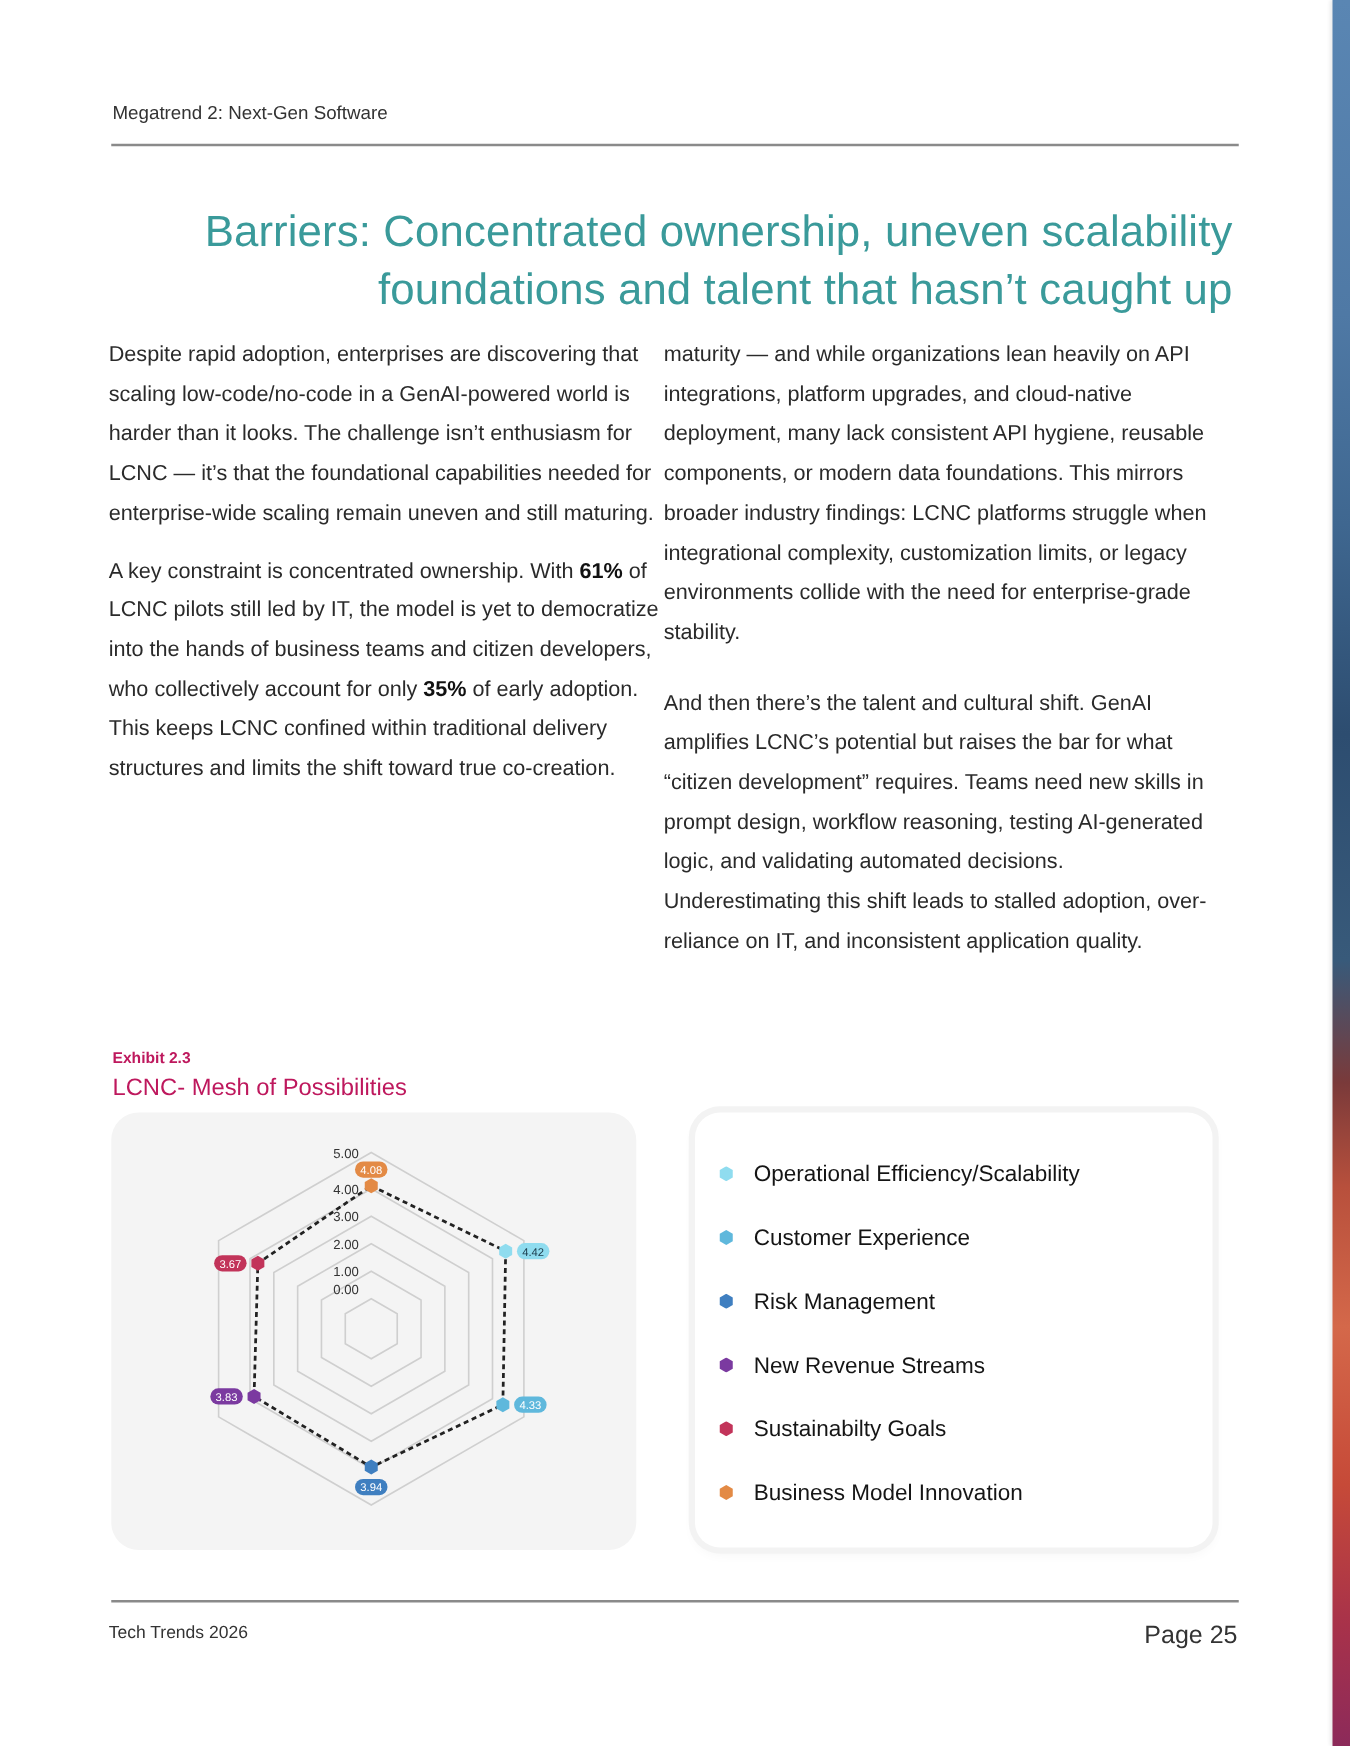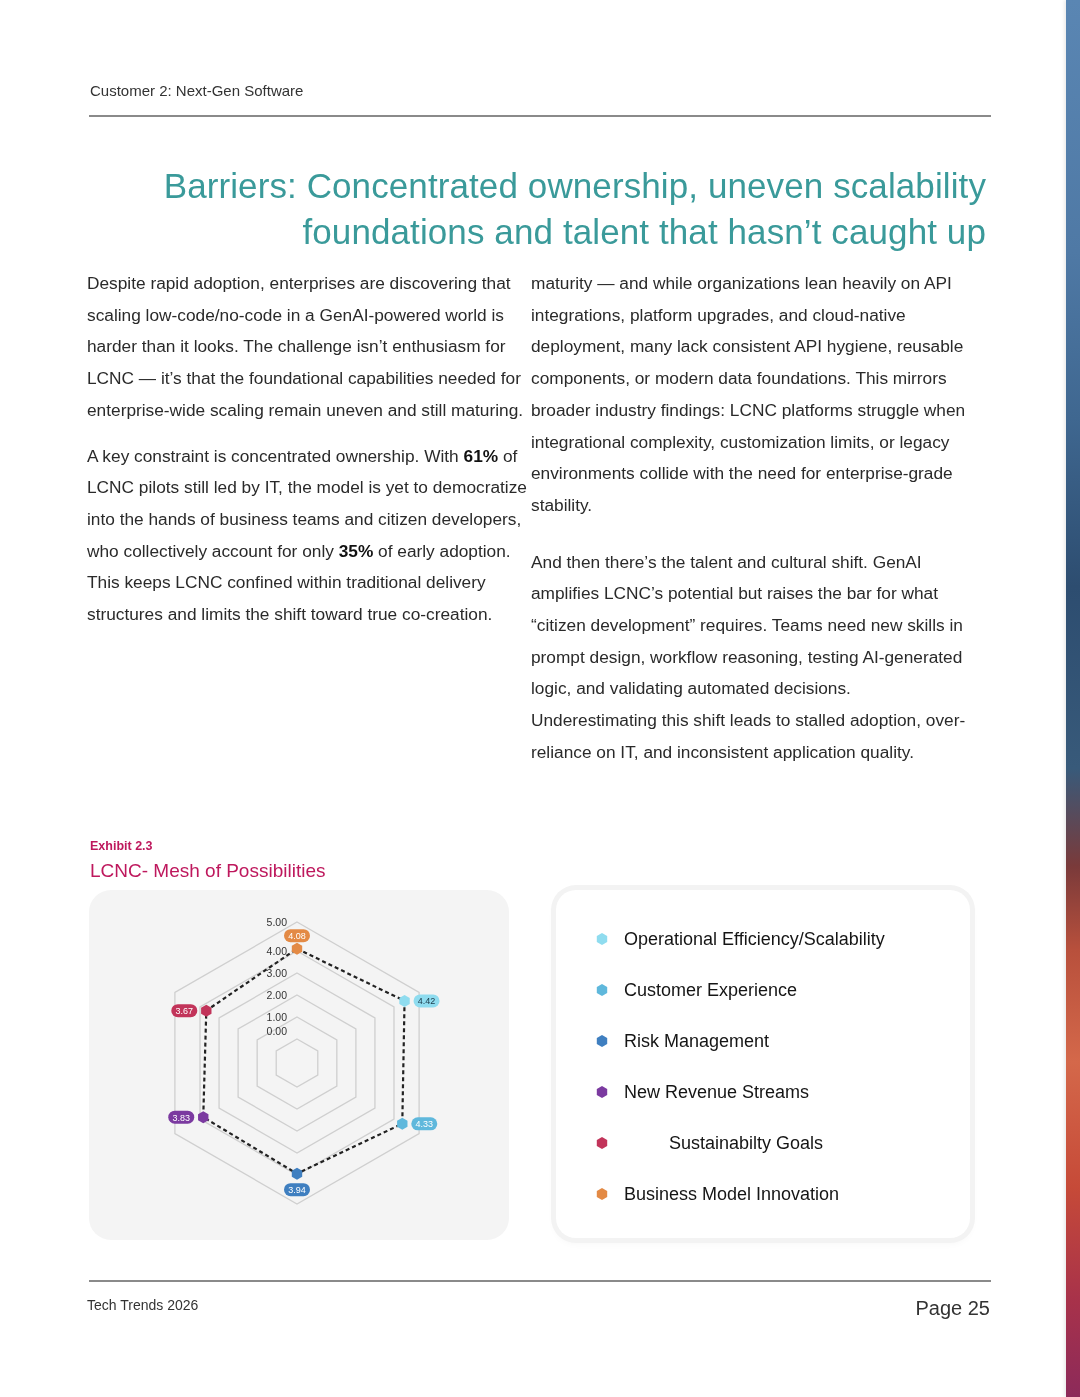--- a/index.html
+++ b/index.html
@@ -41,33 +41,33 @@
     position:absolute; left:89px; top:890px; width:420px; height:350px;
     background:#f4f4f4; border-radius:22px;
   }
   .chart-card svg { position:absolute; left:0; top:0; }
 
   .legend-card {
     position:absolute; left:556px; top:890px; width:414px; height:348px;
     background:#ffffff; border-radius:20px;
     box-shadow:0 0 0 5px #f3f3f3, 0 4px 10px rgba(0,0,0,0.05);
   }
-  .legend-item { position:absolute; left:40px; height:24px; display:flex; align-items:center;text-align:right; }
+  .legend-item { position:absolute; left:19px; height:24px; display:flex; align-items:center;text-align:right; }
   .legend-marker { width:12px; height:12px; margin-right:16px; }
   .legend-text { font-size:18px; color:#151515; }
 
   .footer-left { position:absolute; left:87px; top:1297px; font-size:14px; color:#333; }
   .footer-right { position:absolute; right:90px; top:1297px; font-size:20px; color:#333; }
 </style>
 </head>
 <body>
 
 <div class="side-strip"></div>
 
-<div class="running-head">Customer 2: Next-Gen Software</div>
+<div class="running-head">Megatrend 2: Next-Gen Software</div>
 <div class="rule top"></div>
 
 <h1 class="title">Barriers: Concentrated ownership, uneven scalability foundations and talent that hasn’t caught up</h1>
 
 <div class="col left">
   <p>Despite rapid adoption, enterprises are discovering that scaling low-code/no-code in a GenAI-powered world is harder than it looks. The challenge isn’t enthusiasm for LCNC — it’s that the foundational capabilities needed for enterprise-wide scaling remain uneven and still maturing.</p>
   <div class="gap1"></div>
   <p><span>A key constraint is concentrated ownership. With </span><b>61%</b><span> of LCNC pilots still led by IT,  the model is yet to democratize into the hands of business teams and citizen developers, who collectively account for only </span><b>35%</b><span> of early adoption. This keeps LCNC confined within traditional delivery structures and limits the shift toward true co-creation.</span></p>
   <div class="gap2"></div>
 </div>
@@ -135,21 +135,21 @@
         <polygon points="6,0 11.2,3 11.2,9 6,12 0.8,9 0.8,3" fill="#3f7fc0"></polygon>
       </svg>
       <span class="legend-text">Risk Management</span>
     </div>
     <div class="legend-item" style="top: 190px;">
       <svg class="legend-marker" viewBox="0 0 12 12">
         <polygon points="6,0 11.2,3 11.2,9 6,12 0.8,9 0.8,3" fill="#7b3aa0"></polygon>
       </svg>
       <span class="legend-text">New Revenue Streams</span>
     </div>
-    <div class="legend-item" style="top: 241px; gap: 45px;">
+    <div class="legend-item" style="top: 241px;">
       <svg class="legend-marker" viewBox="0 0 12 12">
         <polygon points="6,0 11.2,3 11.2,9 6,12 0.8,9 0.8,3" fill="#c2345a"></polygon>
       </svg>
       <span class="legend-text">Sustainabilty Goals</span>
     </div>
     <div class="legend-item" style="top: 292px;">
       <svg class="legend-marker" viewBox="0 0 12 12">
         <polygon points="6,0 11.2,3 11.2,9 6,12 0.8,9 0.8,3" fill="#e38a45"></polygon>
       </svg>
       <span class="legend-text">Business Model Innovation</span>

